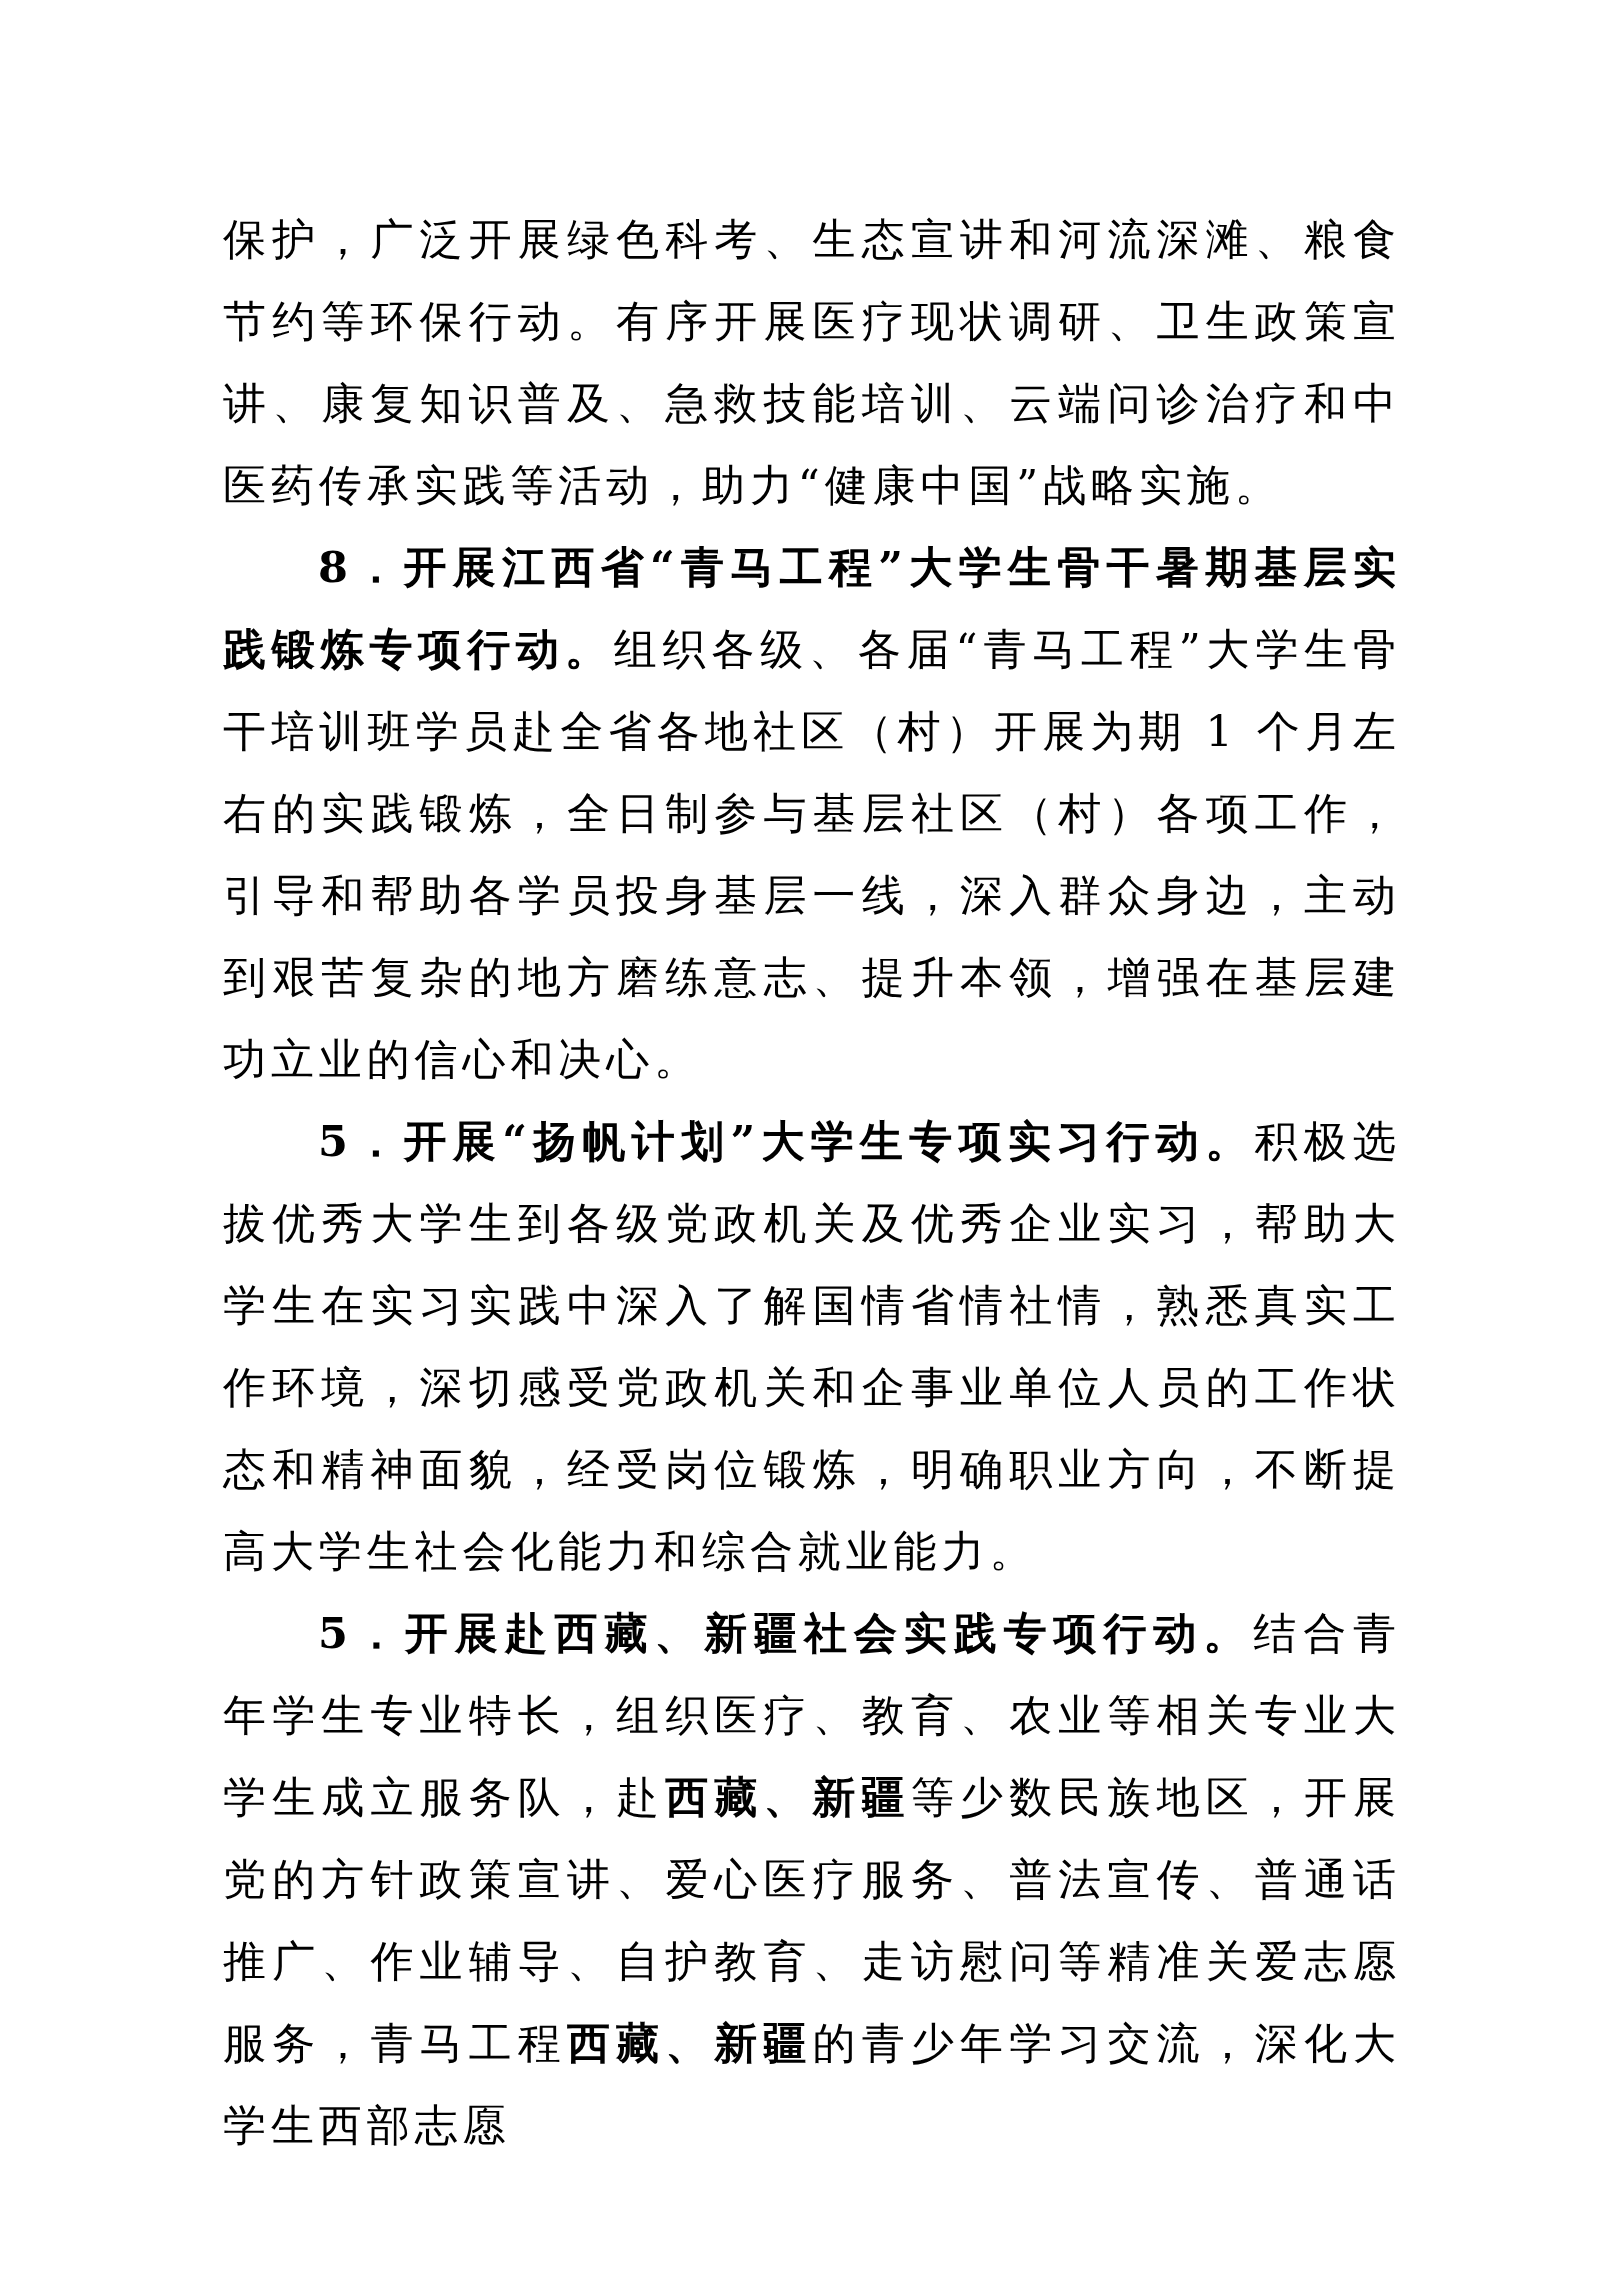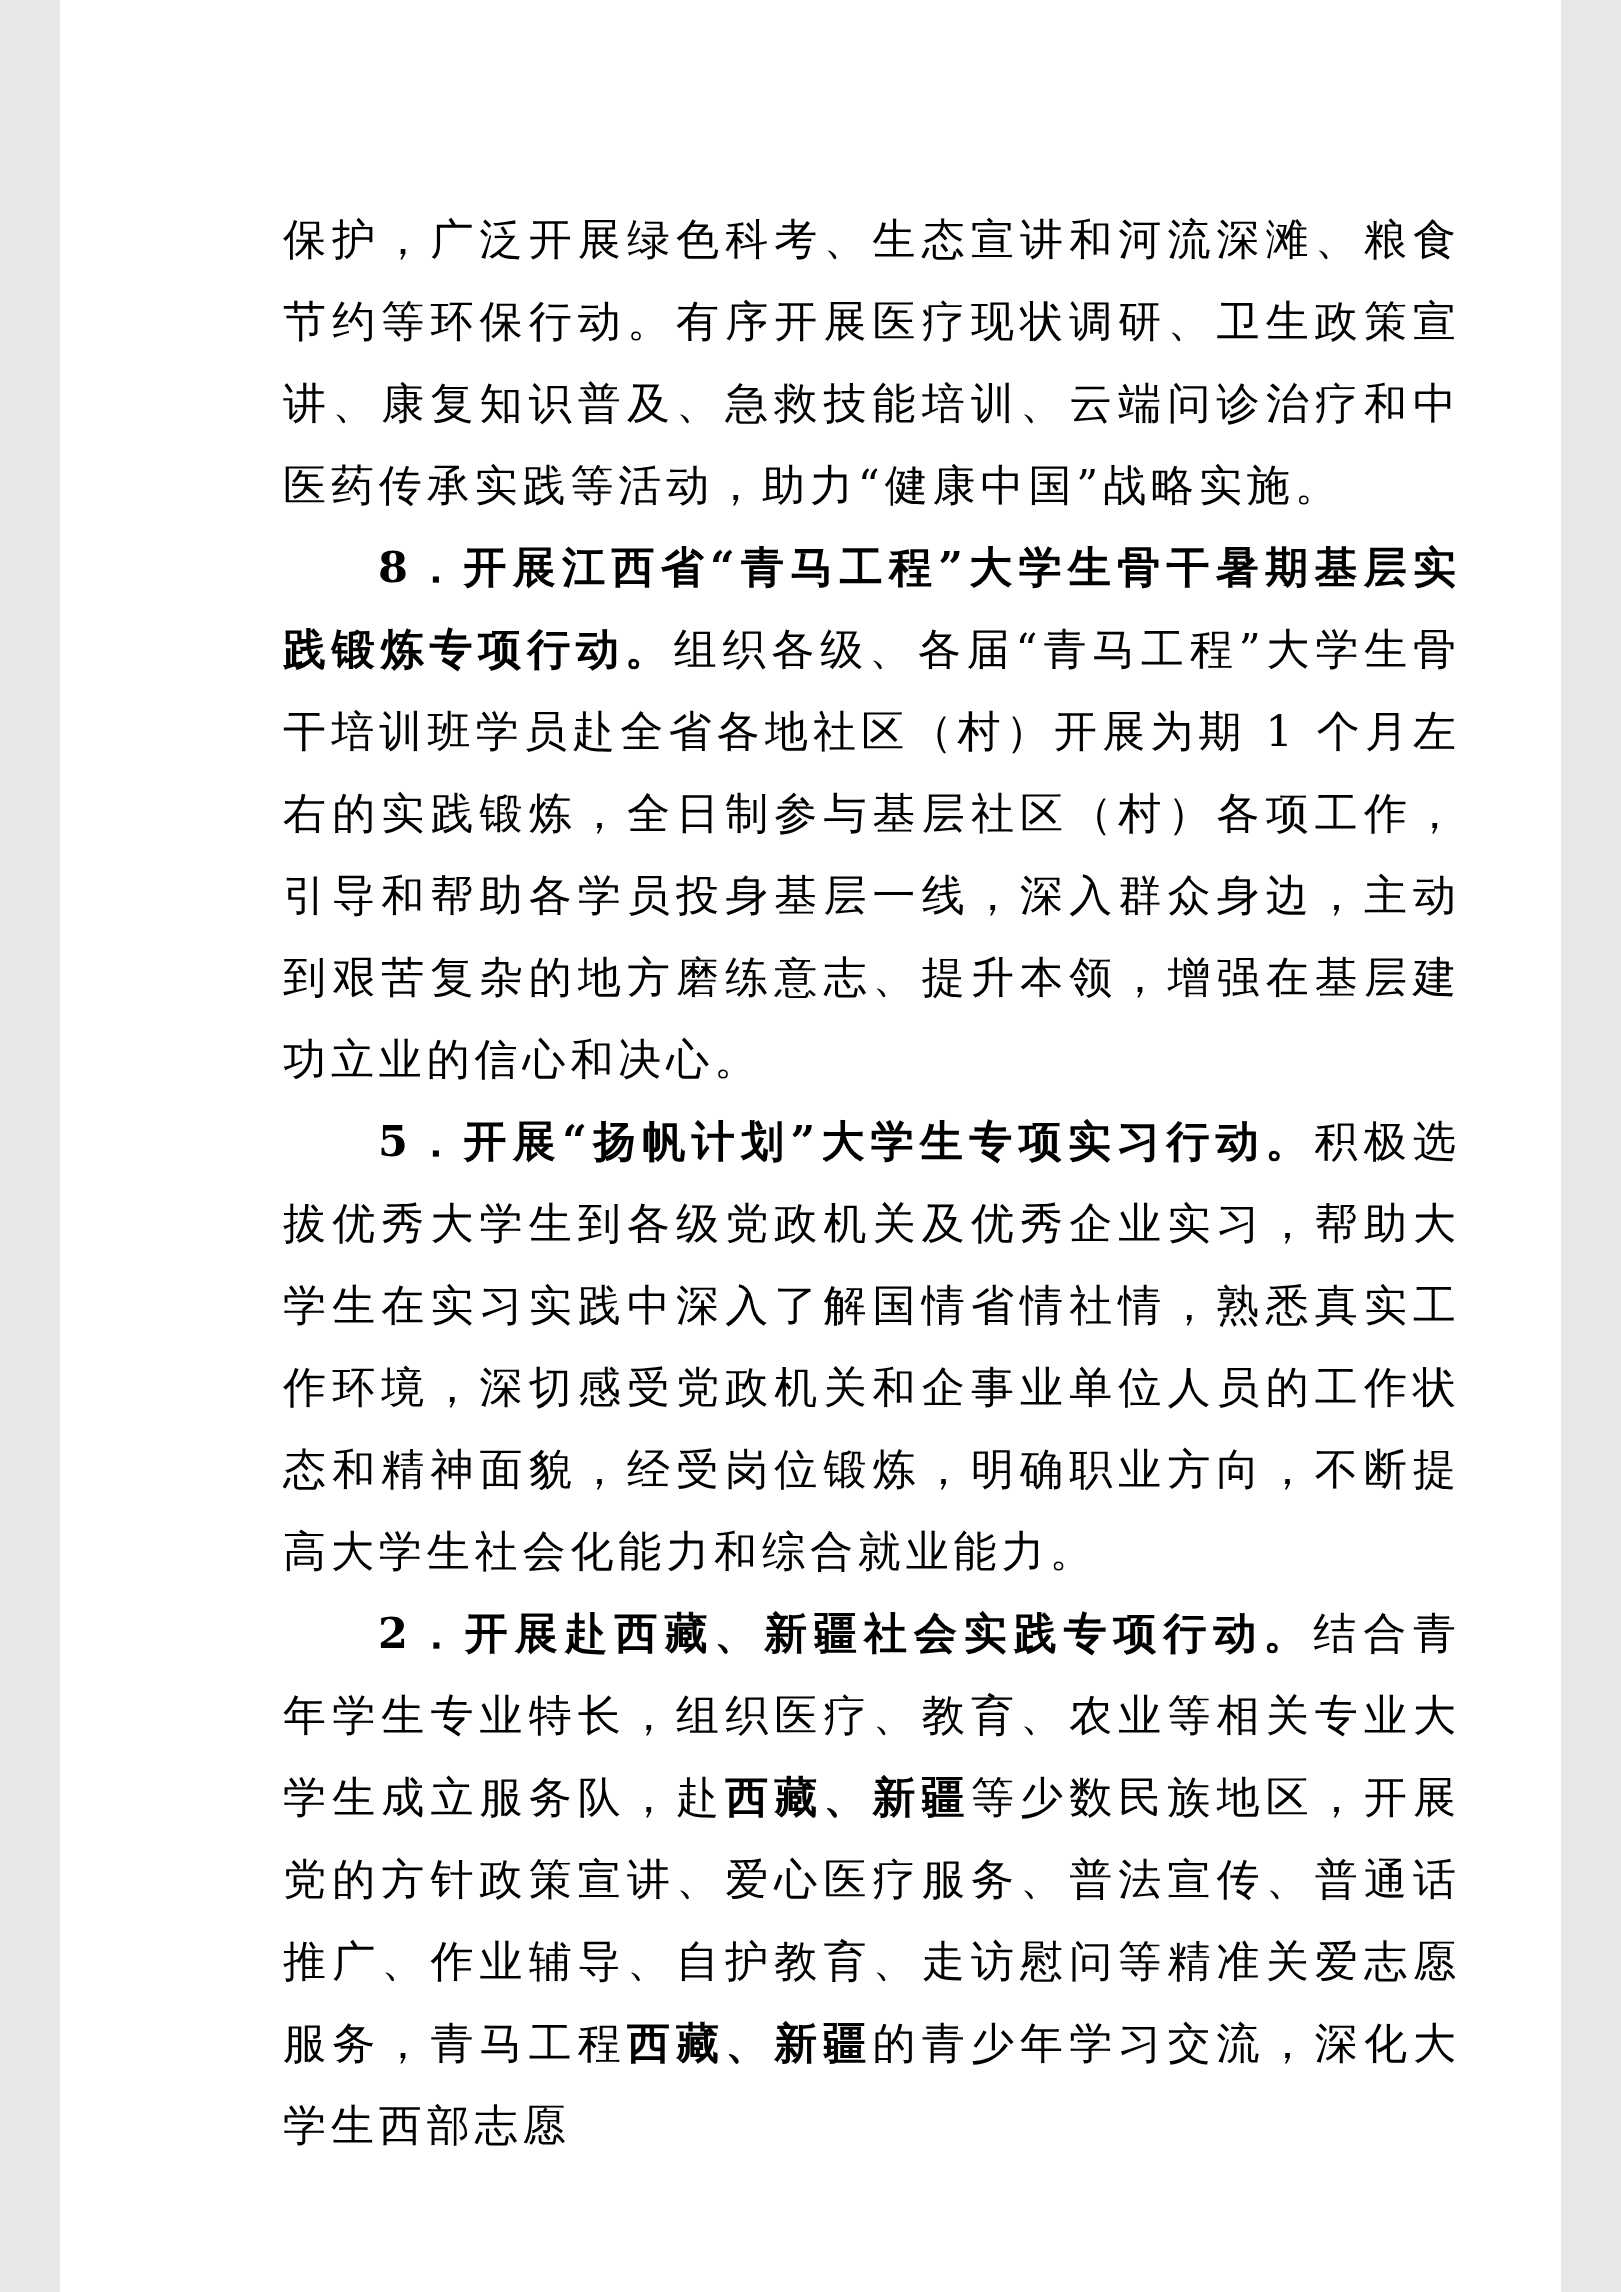--- a/index.html
+++ b/index.html
@@ -1,19 +1,19 @@
 <!DOCTYPE html>
 <html><head>
 <meta charset="utf-8">
 <style>
   * { margin: 0; padding: 0; box-sizing: border-box; }
   html, body { background: #e8e8e8; }
   .page {
     position: relative;
-    width: 1501px;
+    width: 1621px;
     height: 2293px;
     background: #ffffff;
     margin: 0 auto;
     overflow: hidden;
     padding-left: 12px;
   }
   .text-body {
     position: absolute;
     left: 223px;
     top: 198px;
@@ -44,17 +44,17 @@
 
 <div class="page">
   <div class="text-body">
 
     <p class="para no-indent"><span>保护，广泛开展绿色科考、生态宣讲和河流深滩、粮食节约等环保行动。有序开展医疗现状调研、卫生政策宣讲、康复知识普及、急救技能培训、云端问诊治疗和中医药传承实践等活动，助力“健康中国”战略实施。</span></p>
 
     <p class="para"><span class="lead">8．开展江西省“青马工程”大学生骨干暑期基层实践锻炼专项行动。</span><span>组织各级、各届“青马工程”大学生骨干培训班学员赴全省各地社区（村）开展为期 1 个月左右的实践锻炼，全日制参与基层社区（村）各项工作，引导和帮助各学员投身基层一线，深入群众身边，主动到艰苦复杂的地方磨练意志、提升本领，增强在基层建功立业的信心和决心。</span></p>
 
     <p class="para"><span class="lead">5．开展“扬帆计划”大学生专项实习行动。</span><span>积极选拔优秀大学生到各级党政机关及优秀企业实习，帮助大学生在实习实践中深入了解国情省情社情，熟悉真实工作环境，深切感受党政机关和企事业单位人员的工作状态和精神面貌，经受岗位锻炼，明确职业方向，不断提高大学生社会化能力和综合就业能力。</span></p>
 
-    <p class="para"><span class="lead">2．开展赴西藏、新疆社会实践专项行动。</span><span>结合青年学生专业特长，组织医疗、教育、农业等相关专业大学生成立服务队，赴</span><span class="emph">西藏、新疆</span><span>等少数民族地区，开展党的方针政策宣讲、爱心医疗服务、普法宣传、普通话推广、作业辅导、自护教育、走访慰问等精准关爱志愿服务，青马工程</span><span class="emph">西藏、新疆</span><span>的青少年学习交流，深化大学生西部志愿</span></p>
+    <p class="para"><span class="lead">5．开展赴西藏、新疆社会实践专项行动。</span><span>结合青年学生专业特长，组织医疗、教育、农业等相关专业大学生成立服务队，赴</span><span class="emph">西藏、新疆</span><span>等少数民族地区，开展党的方针政策宣讲、爱心医疗服务、普法宣传、普通话推广、作业辅导、自护教育、走访慰问等精准关爱志愿服务，青马工程</span><span class="emph">西藏、新疆</span><span>的青少年学习交流，深化大学生西部志愿</span></p>
 
   </div>
 </div>
 
 
 </body></html>

